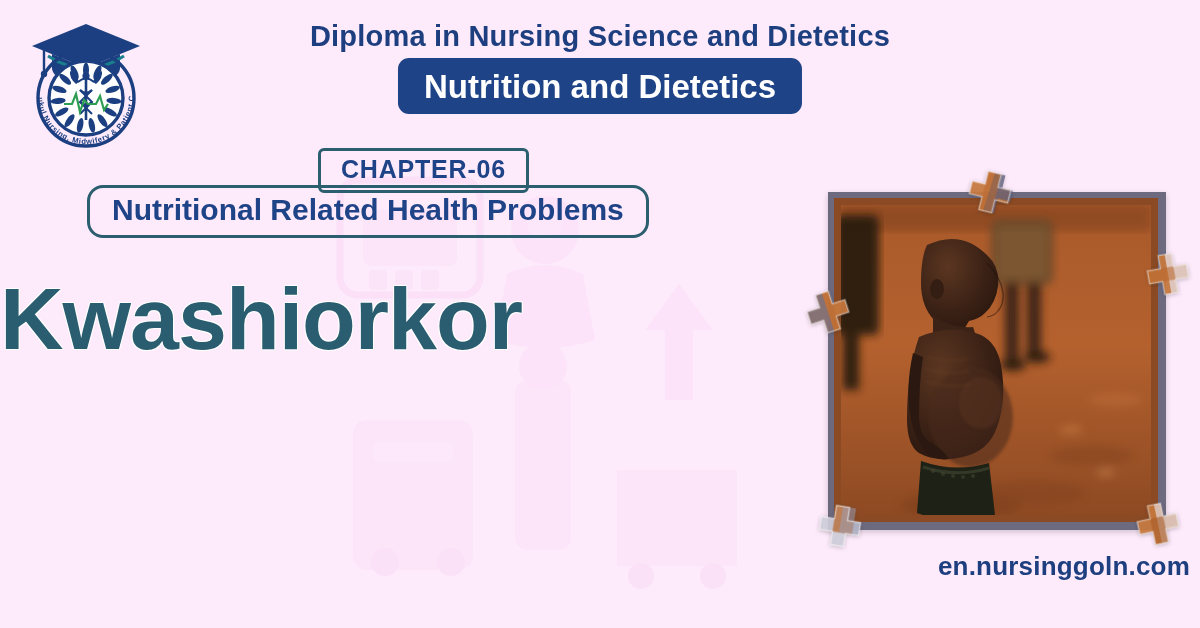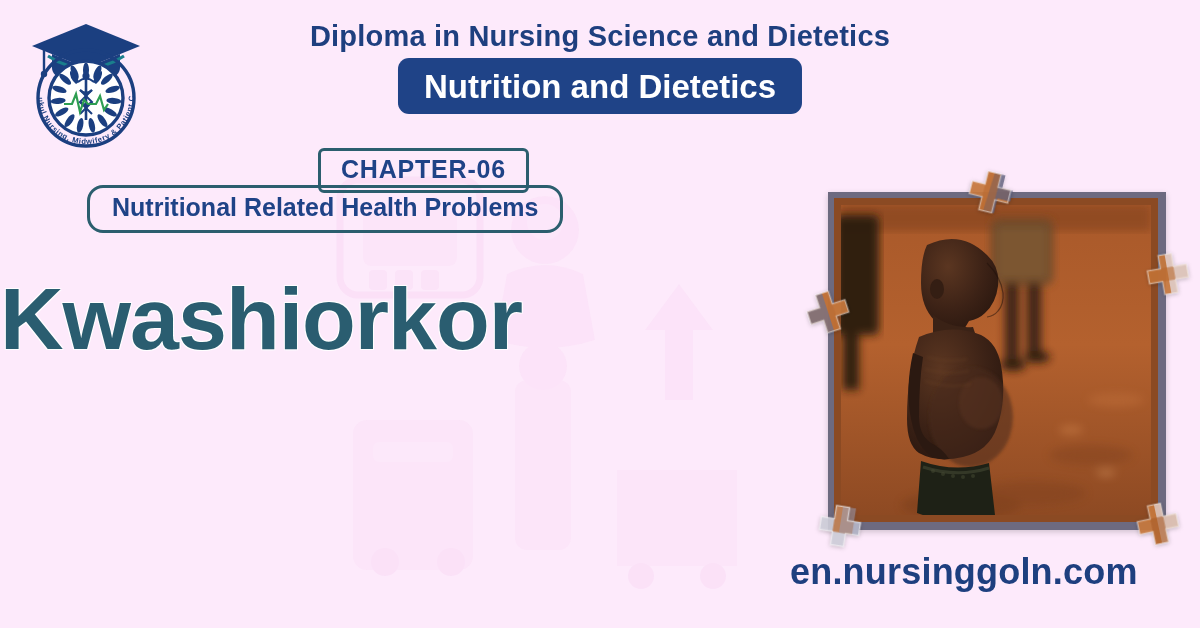--- a/index.html
+++ b/index.html
@@ -60,21 +60,21 @@
     margin-top:17px;
   }
 
   
   .topic-pill{
     position:absolute; top:185px; left:87px;
     border:3px solid #2b5e6e;
     border-radius:16px;
     padding:5px 22px 8px 22px;
     color:#1f4387;
-    font-size:25px; font-weight:bold;
+    font-size:30px; font-weight:bold;
     white-space:nowrap;
     background:transparent;
   }
 
   
   .main-title{
     position:absolute; left:0; top:264px;
     width:830px;
     text-align:left;
     color:#2a5d70;
@@ -86,23 +86,23 @@
        1px  1px 0 rgba(255,255,255,.85),
       -1px  1px 0 rgba(255,255,255,.85),
        1px -1px 0 rgba(255,255,255,.85),
       -1px -1px 0 rgba(255,255,255,.85);
   }
   .main-title .tl{ display:block; }
 
   
   .website{
     position:absolute; left:790px; top:551px;
-    width:400px; text-align:left;
+    width:400px; text-align:right;
     color:#1e3f7f;
-    font-size:36px;
+    font-size:26px;
     font-weight:bold;
     letter-spacing:.2px;
   }
 
   
   .photo-wrap{
     position:absolute; left:828px; top:192px;
     width:338px; height:338px;
   }
   .photo-outer{

